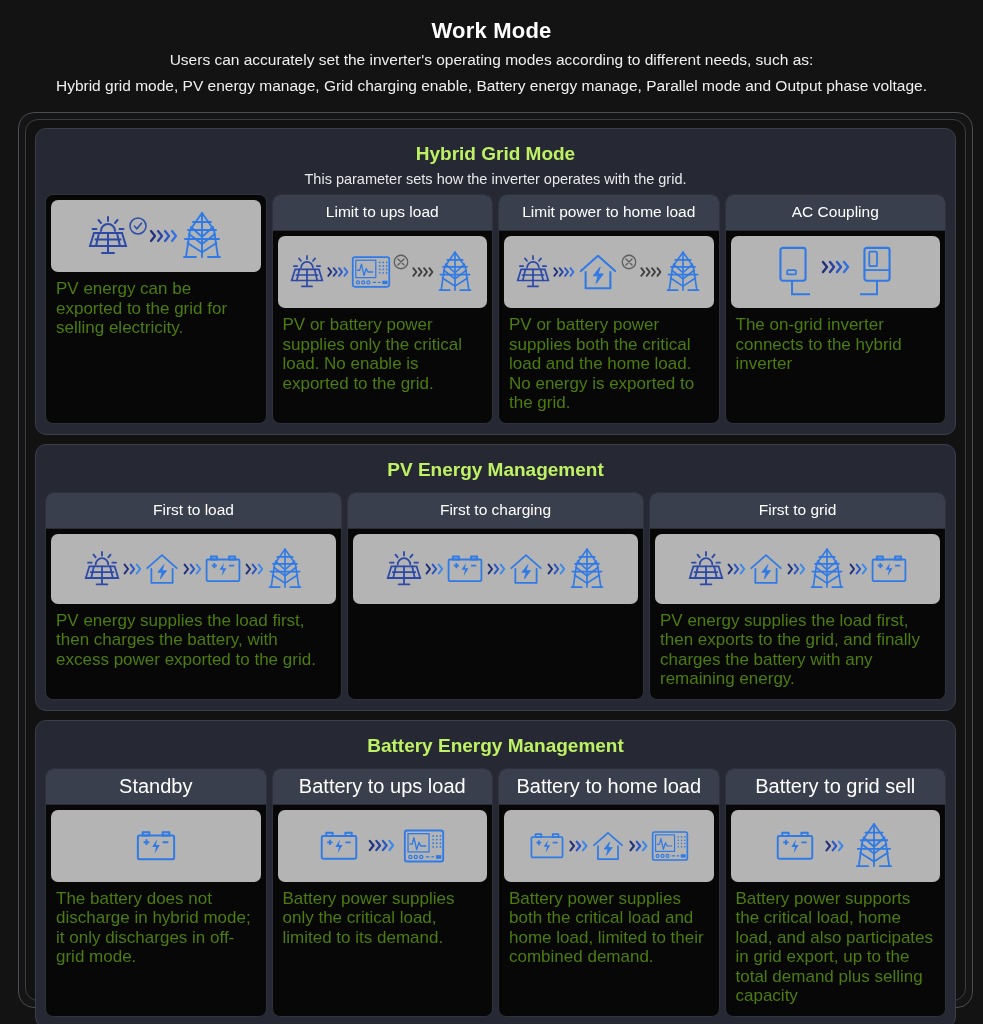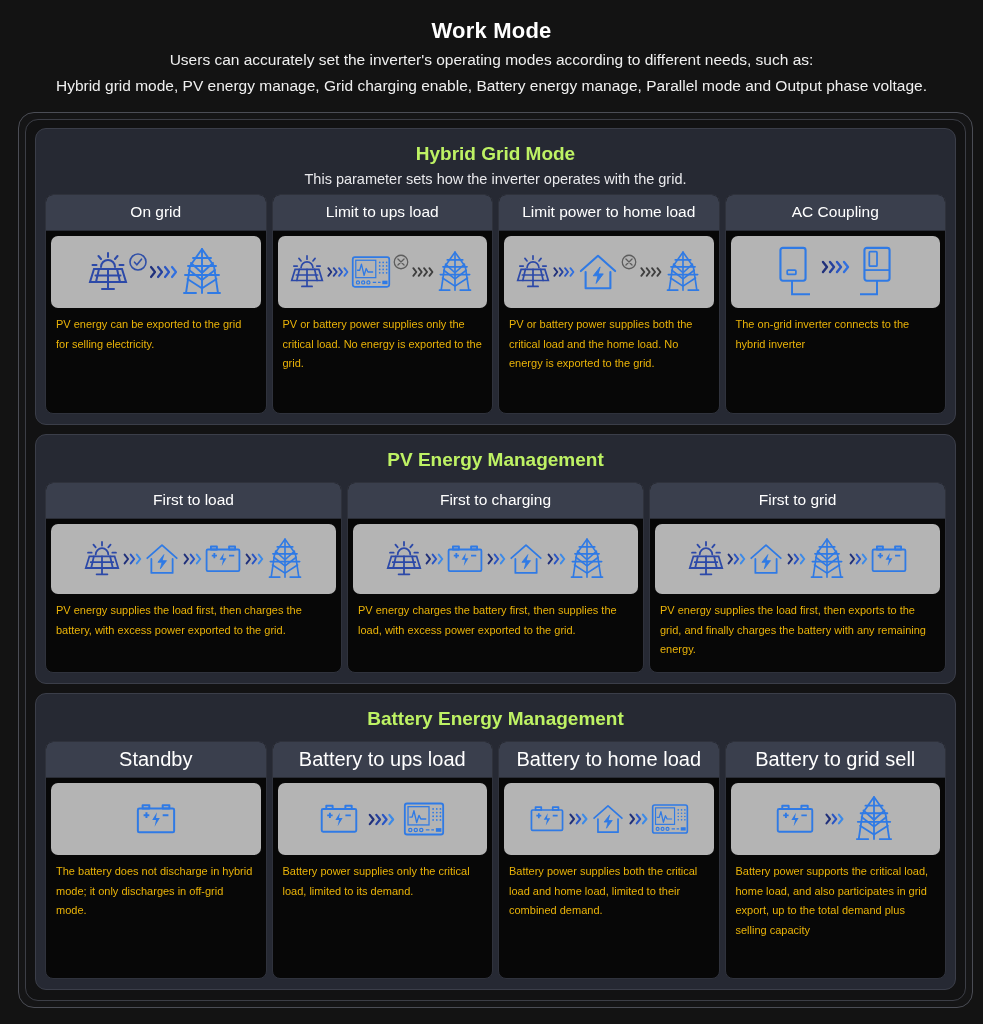--- a/index.html
+++ b/index.html
@@ -99,23 +99,23 @@
     border-radius: 7px;
     height: 72px;
     display: flex;
     align-items: center;
     justify-content: center;
     gap: 2px;
     padding: 0 6px;
   }
   .card-desc {
     padding: 7px 4px 6px 5px;
-    font-size: 11px;
+    font-size: 17px;
     line-height: 19.5px;
-    color: #eab308;
+    color: #4d7c0f;
   }
   .node { display: flex; align-items: center; justify-content: center; position: relative; }
   svg { display: block; }
 
   
   .sec-hybrid { flex: 0 0 297px; }
   .sec-pv     { flex: 0 0 250px; }
   .sec-batt   { flex: 1; }
 
   .sec-pv .icon-box   { height: 70px; }
@@ -133,21 +133,20 @@
 
 <div class="outer-frame">
   <div class="inner-frame">
 
     <div class="section sec-hybrid">
       <div class="section-title">Hybrid Grid Mode</div>
       <div class="section-sub">This parameter sets how the inverter operates with the grid.</div>
       <div class="cards">
 
         <div class="card">
-          <div class="card-header">On grid</div>
           <div class="card-body">
             <div class="icon-box">
               <span class="node">
                 <svg width="40" height="44" viewBox="0 0 40 44">
                     <g fill="none" stroke="#2c49a8" stroke-width="2" stroke-linecap="round">
                       <path d="M20 7v-4M13 9l-2.5-3M27 9l2.5-3M8.5 15h-4M31.5 15h4"></path>
                       <path d="M13 17a7 7 0 0 1 14 0" fill="none"></path>
                       <path d="M6 19h28l4 13H2z"></path>
                       <path d="M11 19l-3 13M20 19v13M29 19l3 13M7.5 25.5h25"></path>
                       <path d="M20 32v7M14 39h12"></path>
@@ -260,21 +259,21 @@
                     <g fill="none" stroke="#2f7ae5" stroke-width="1.9" stroke-linecap="round">
                       <path d="M22 3v44"></path>
                       <path d="M13 12h18M8 20h28M5 29h34"></path>
                       <path d="M22 3L10 20 6 47M22 3l12 17 4 27"></path>
                       <path d="M11 17l10 9M33 17l-10 9M9 24l13 10M35 24L22 34M7.5 33l14 9M36.5 33l-14 9"></path>
                       <path d="M4 47h12M28 47h12"></path>
                     </g>
                   </svg>
               </span>
             </div>
-            <div class="card-desc">PV or battery power supplies only the critical load. No energy is exported to the grid.</div>
+            <div class="card-desc">PV or battery power supplies only the critical load. No enable is exported to the grid.</div>
           </div>
         </div>
 
         <div class="card">
           <div class="card-header">Limit power to home load</div>
           <div class="card-body">
             <div class="icon-box">
               <span class="node">
                 <svg width="34" height="40" viewBox="0 0 40 44">
                     <g fill="none" stroke="#2c49a8" stroke-width="2" stroke-linecap="round">
@@ -521,21 +520,20 @@
                     <g fill="none" stroke="#2f7ae5" stroke-width="1.9" stroke-linecap="round">
                       <path d="M22 3v44"></path>
                       <path d="M13 12h18M8 20h28M5 29h34"></path>
                       <path d="M22 3L10 20 6 47M22 3l12 17 4 27"></path>
                       <path d="M11 17l10 9M33 17l-10 9M9 24l13 10M35 24L22 34M7.5 33l14 9M36.5 33l-14 9"></path>
                       <path d="M4 47h12M28 47h12"></path>
                     </g>
                   </svg>
               </span>
             </div>
-            <div class="card-desc">PV energy charges the battery first, then supplies the load, with excess power exported to the grid.</div>
           </div>
         </div>
 
         <div class="card">
           <div class="card-header">First to grid</div>
           <div class="card-body">
             <div class="icon-box">
               <span class="node">
                 <svg width="36" height="42" viewBox="0 0 40 44">
                     <g fill="none" stroke="#2c49a8" stroke-width="2" stroke-linecap="round">

